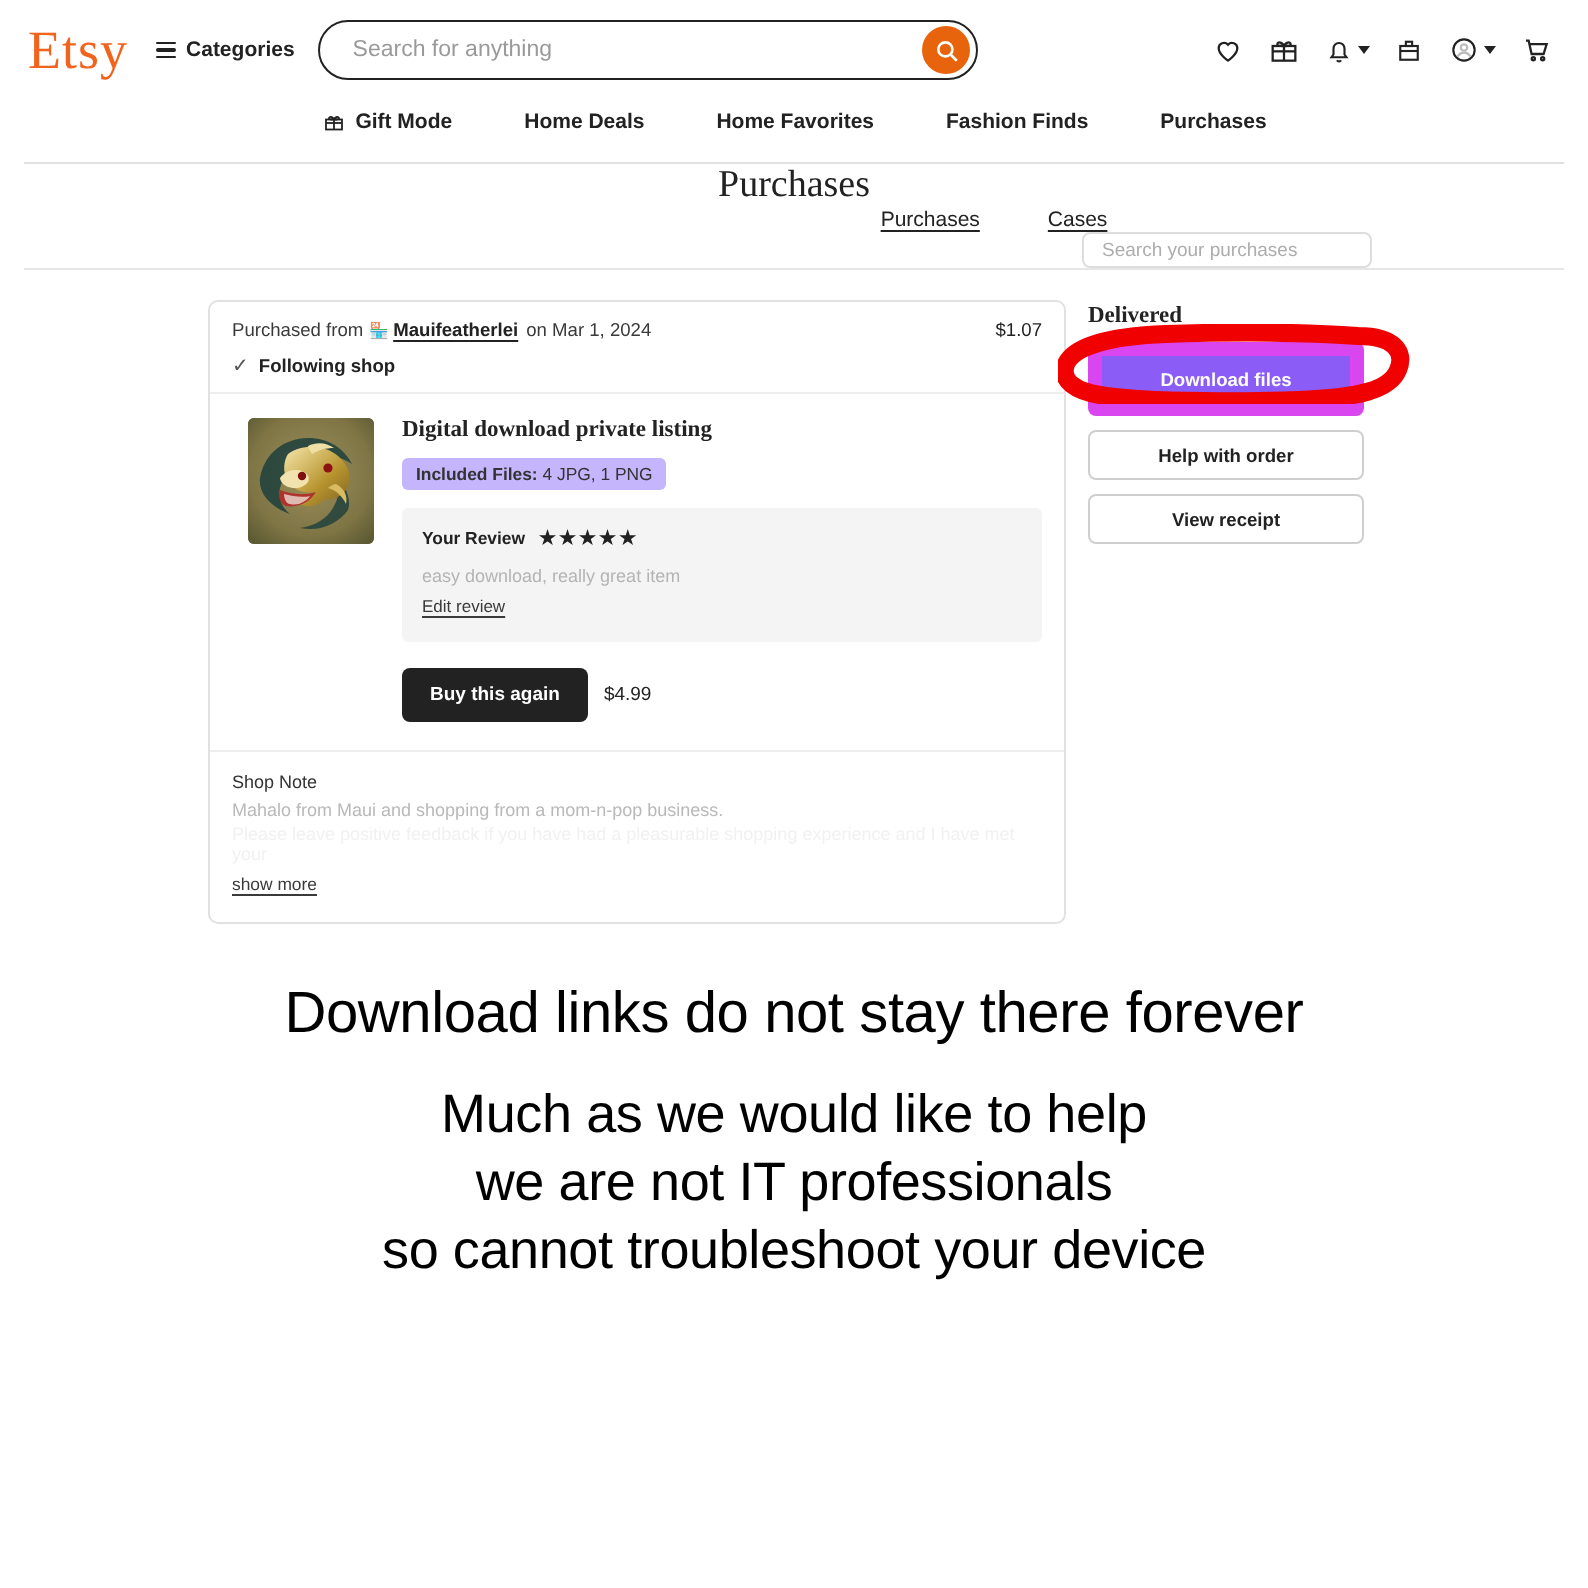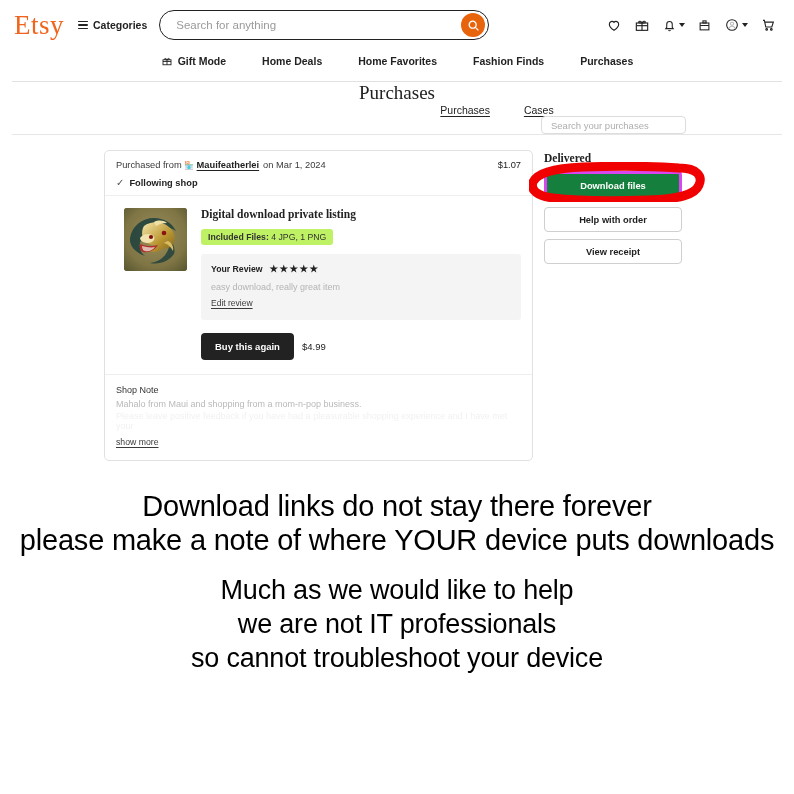--- a/index.html
+++ b/index.html
@@ -255,21 +255,21 @@
   .body-right { flex: 1; min-width: 0; }
   .listing-title {
     font-family: "Liberation Serif", serif;
     font-size: 11.5px;
     font-weight: 700;
     color: #222;
     margin-bottom: 6px;
   }
   .included-files {
     display: inline-block;
-    background: #bef264;
+    background: #c4b5fd;
     border-radius: 3px;
     padding: 3px 7px;
     font-size: 8.7px;
     color: #333;
   }
   .included-files b { font-weight: 700; }
   .review-box {
     margin-top: 9px;
     background: #f4f4f4;
     border-radius: 3px;
@@ -342,21 +342,21 @@
     width: 100%;
     box-sizing: border-box;
     text-align: center;
     font-size: 9.3px;
     font-weight: 700;
     border-radius: 4px;
     padding: 6.5px 0;
     margin-bottom: 7px;
     font-family: "Liberation Sans", sans-serif;
   }
-  .side-btn.dark { background: #15803d; color: #ffffff; border: 3px solid #d946ef; }
+  .side-btn.dark { background: #8b5cf6; color: #ffffff; border: 7px solid #d946ef; }
   .side-btn.light { background: #ffffff; color: #222222; border: 1px solid #cfcfcf; }
   .red-circle {
     position: absolute;
     left: -15px;
     top: 12px;
     width: 176px;
     height: 40px;
     pointer-events: none;
   }
 
@@ -574,20 +574,19 @@
 
     <svg class="red-circle" viewBox="0 0 176 40">
       <path d="M150 6 C168 6 174 14 170 23 C166 33 150 37 120 38 C86 39 48 39 24 36 C8 34 1 28 4 20 C8 11 26 6 54 5 C84 4 122 4 150 6 Z" fill="none" stroke="#F00000" stroke-width="9" stroke-linecap="round" stroke-linejoin="round"></path>
     </svg>
   </div>
 </div>
 
 <div class="bottom-msg">
   <div class="msg-group-1">
     <div>Download links do not stay there forever</div>
-    <div>please make a note of where YOUR device puts downloads</div>
   </div>
   <div class="msg-group-2">
     <div>Much as we would like to help</div>
     <div>we are not IT professionals</div>
     <div>so cannot troubleshoot your device</div>
   </div>
 </div>
 
 </body></html>

